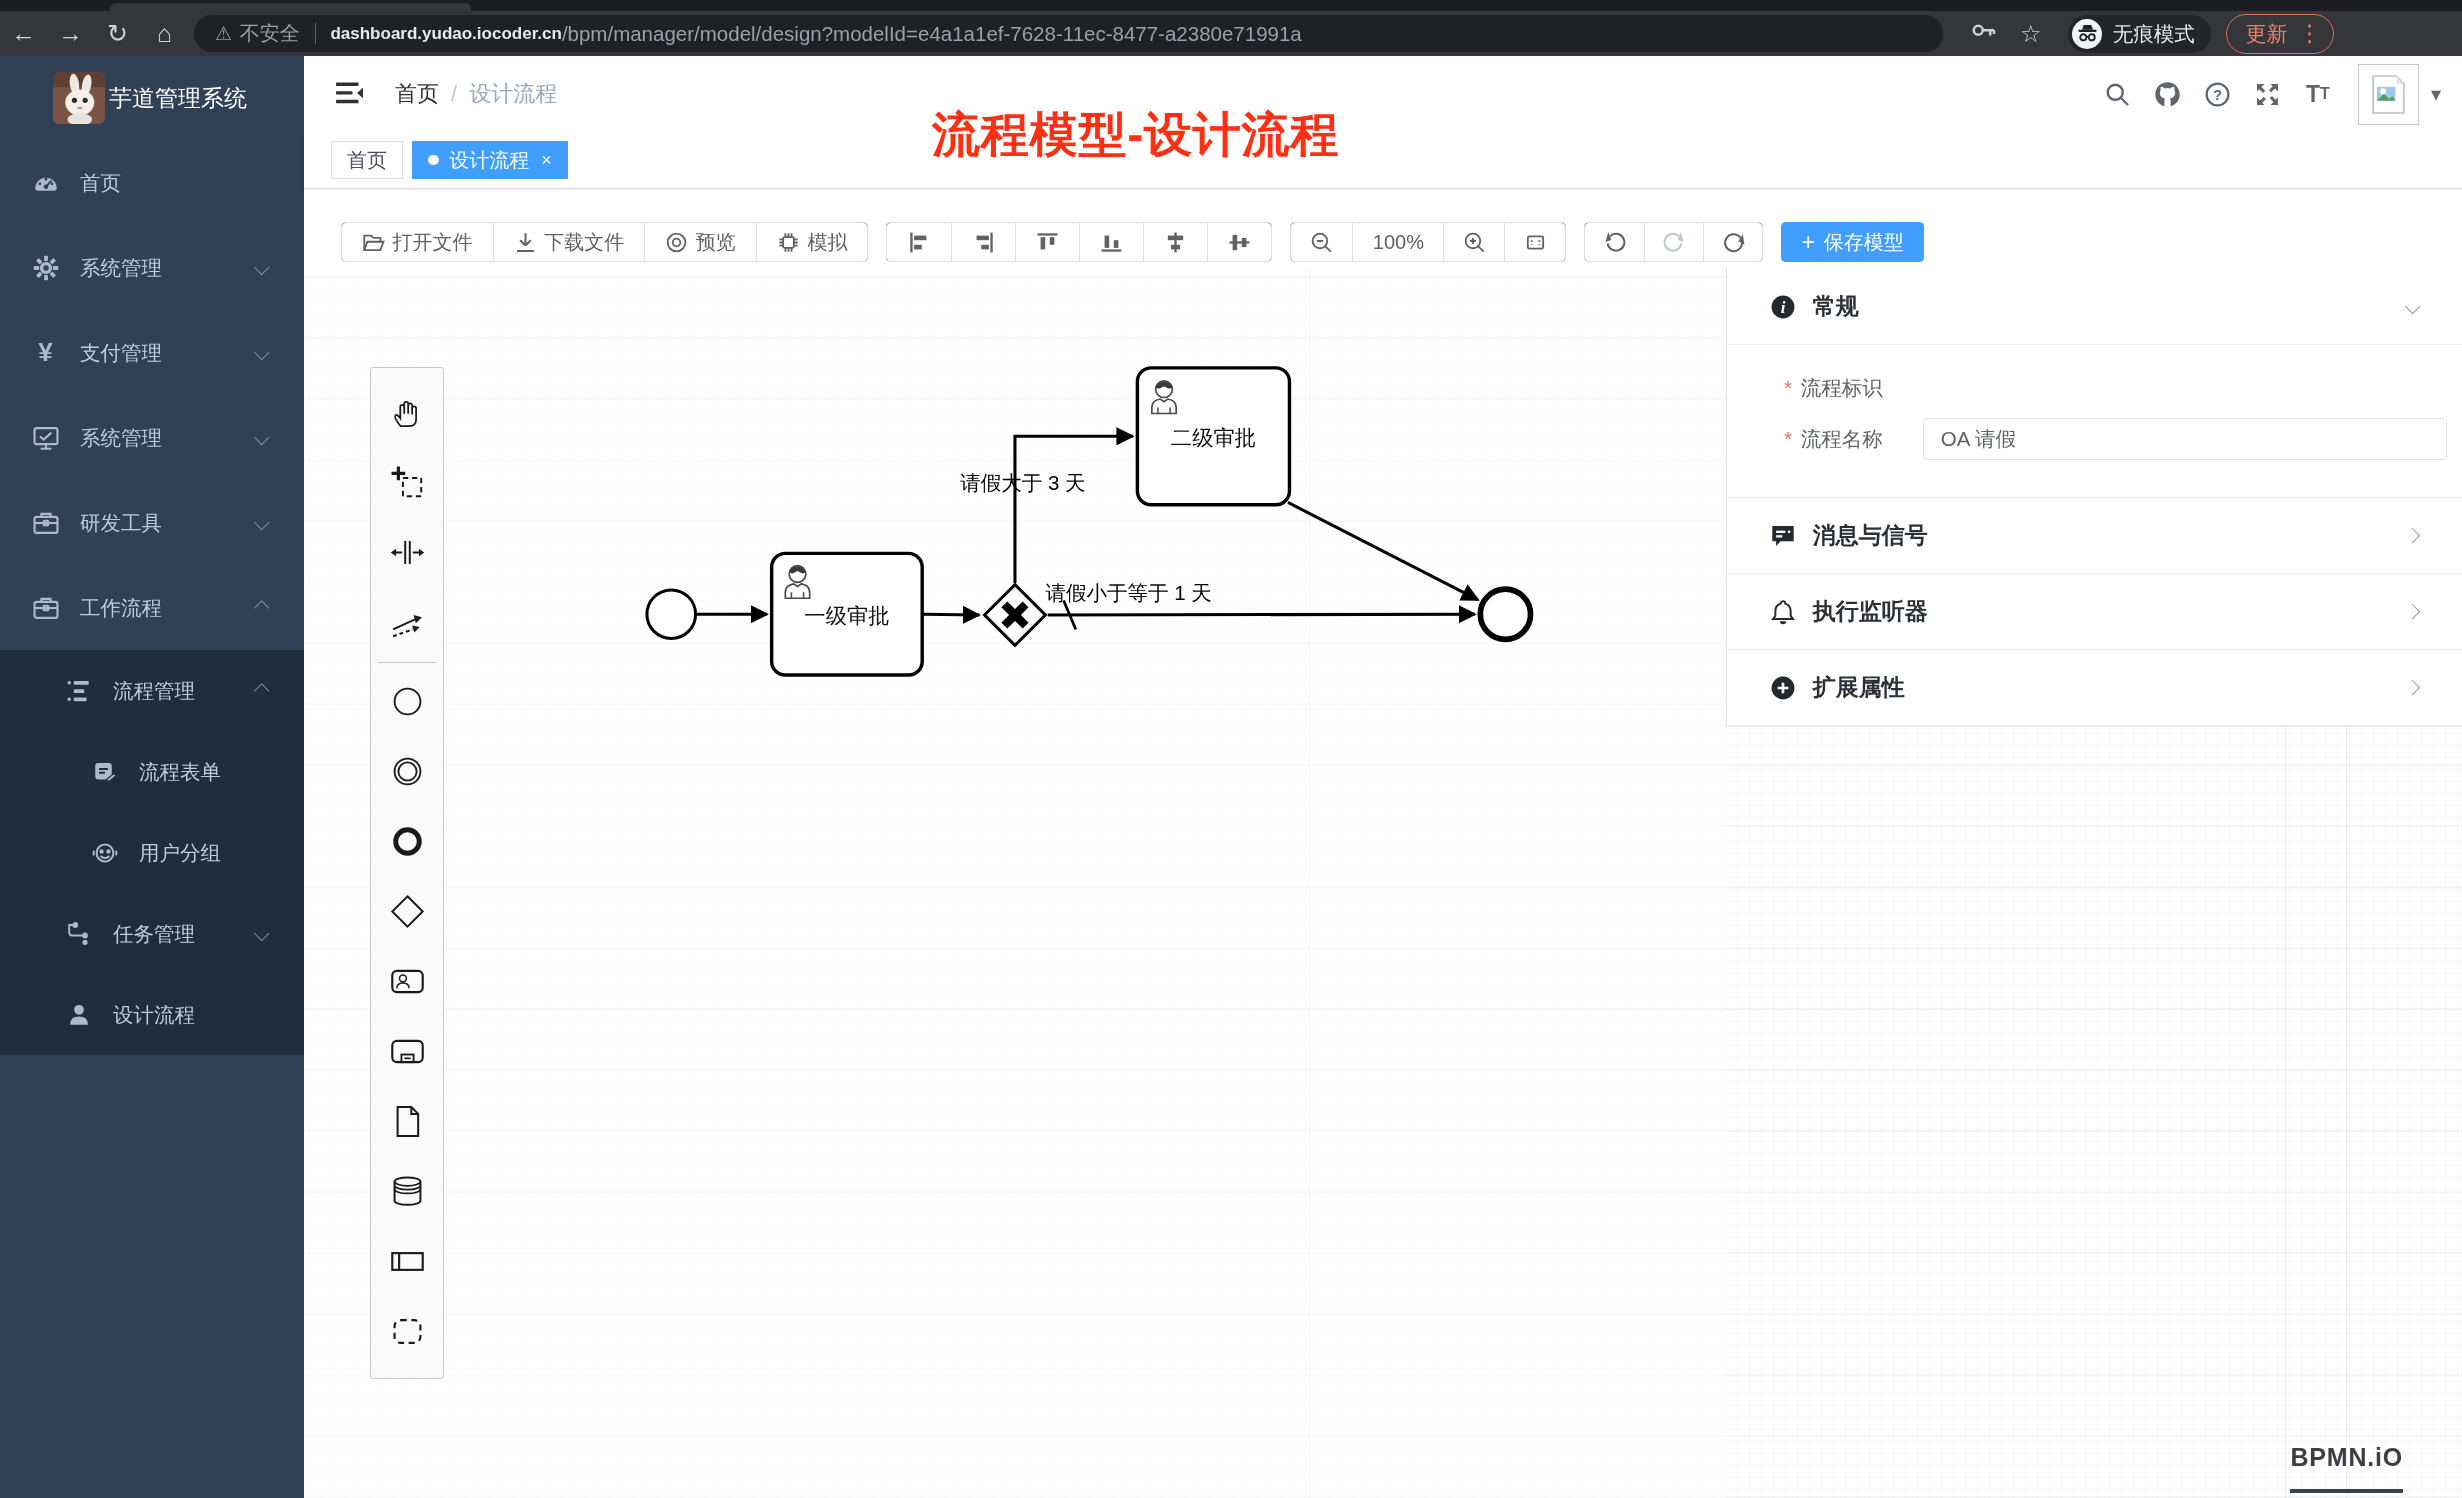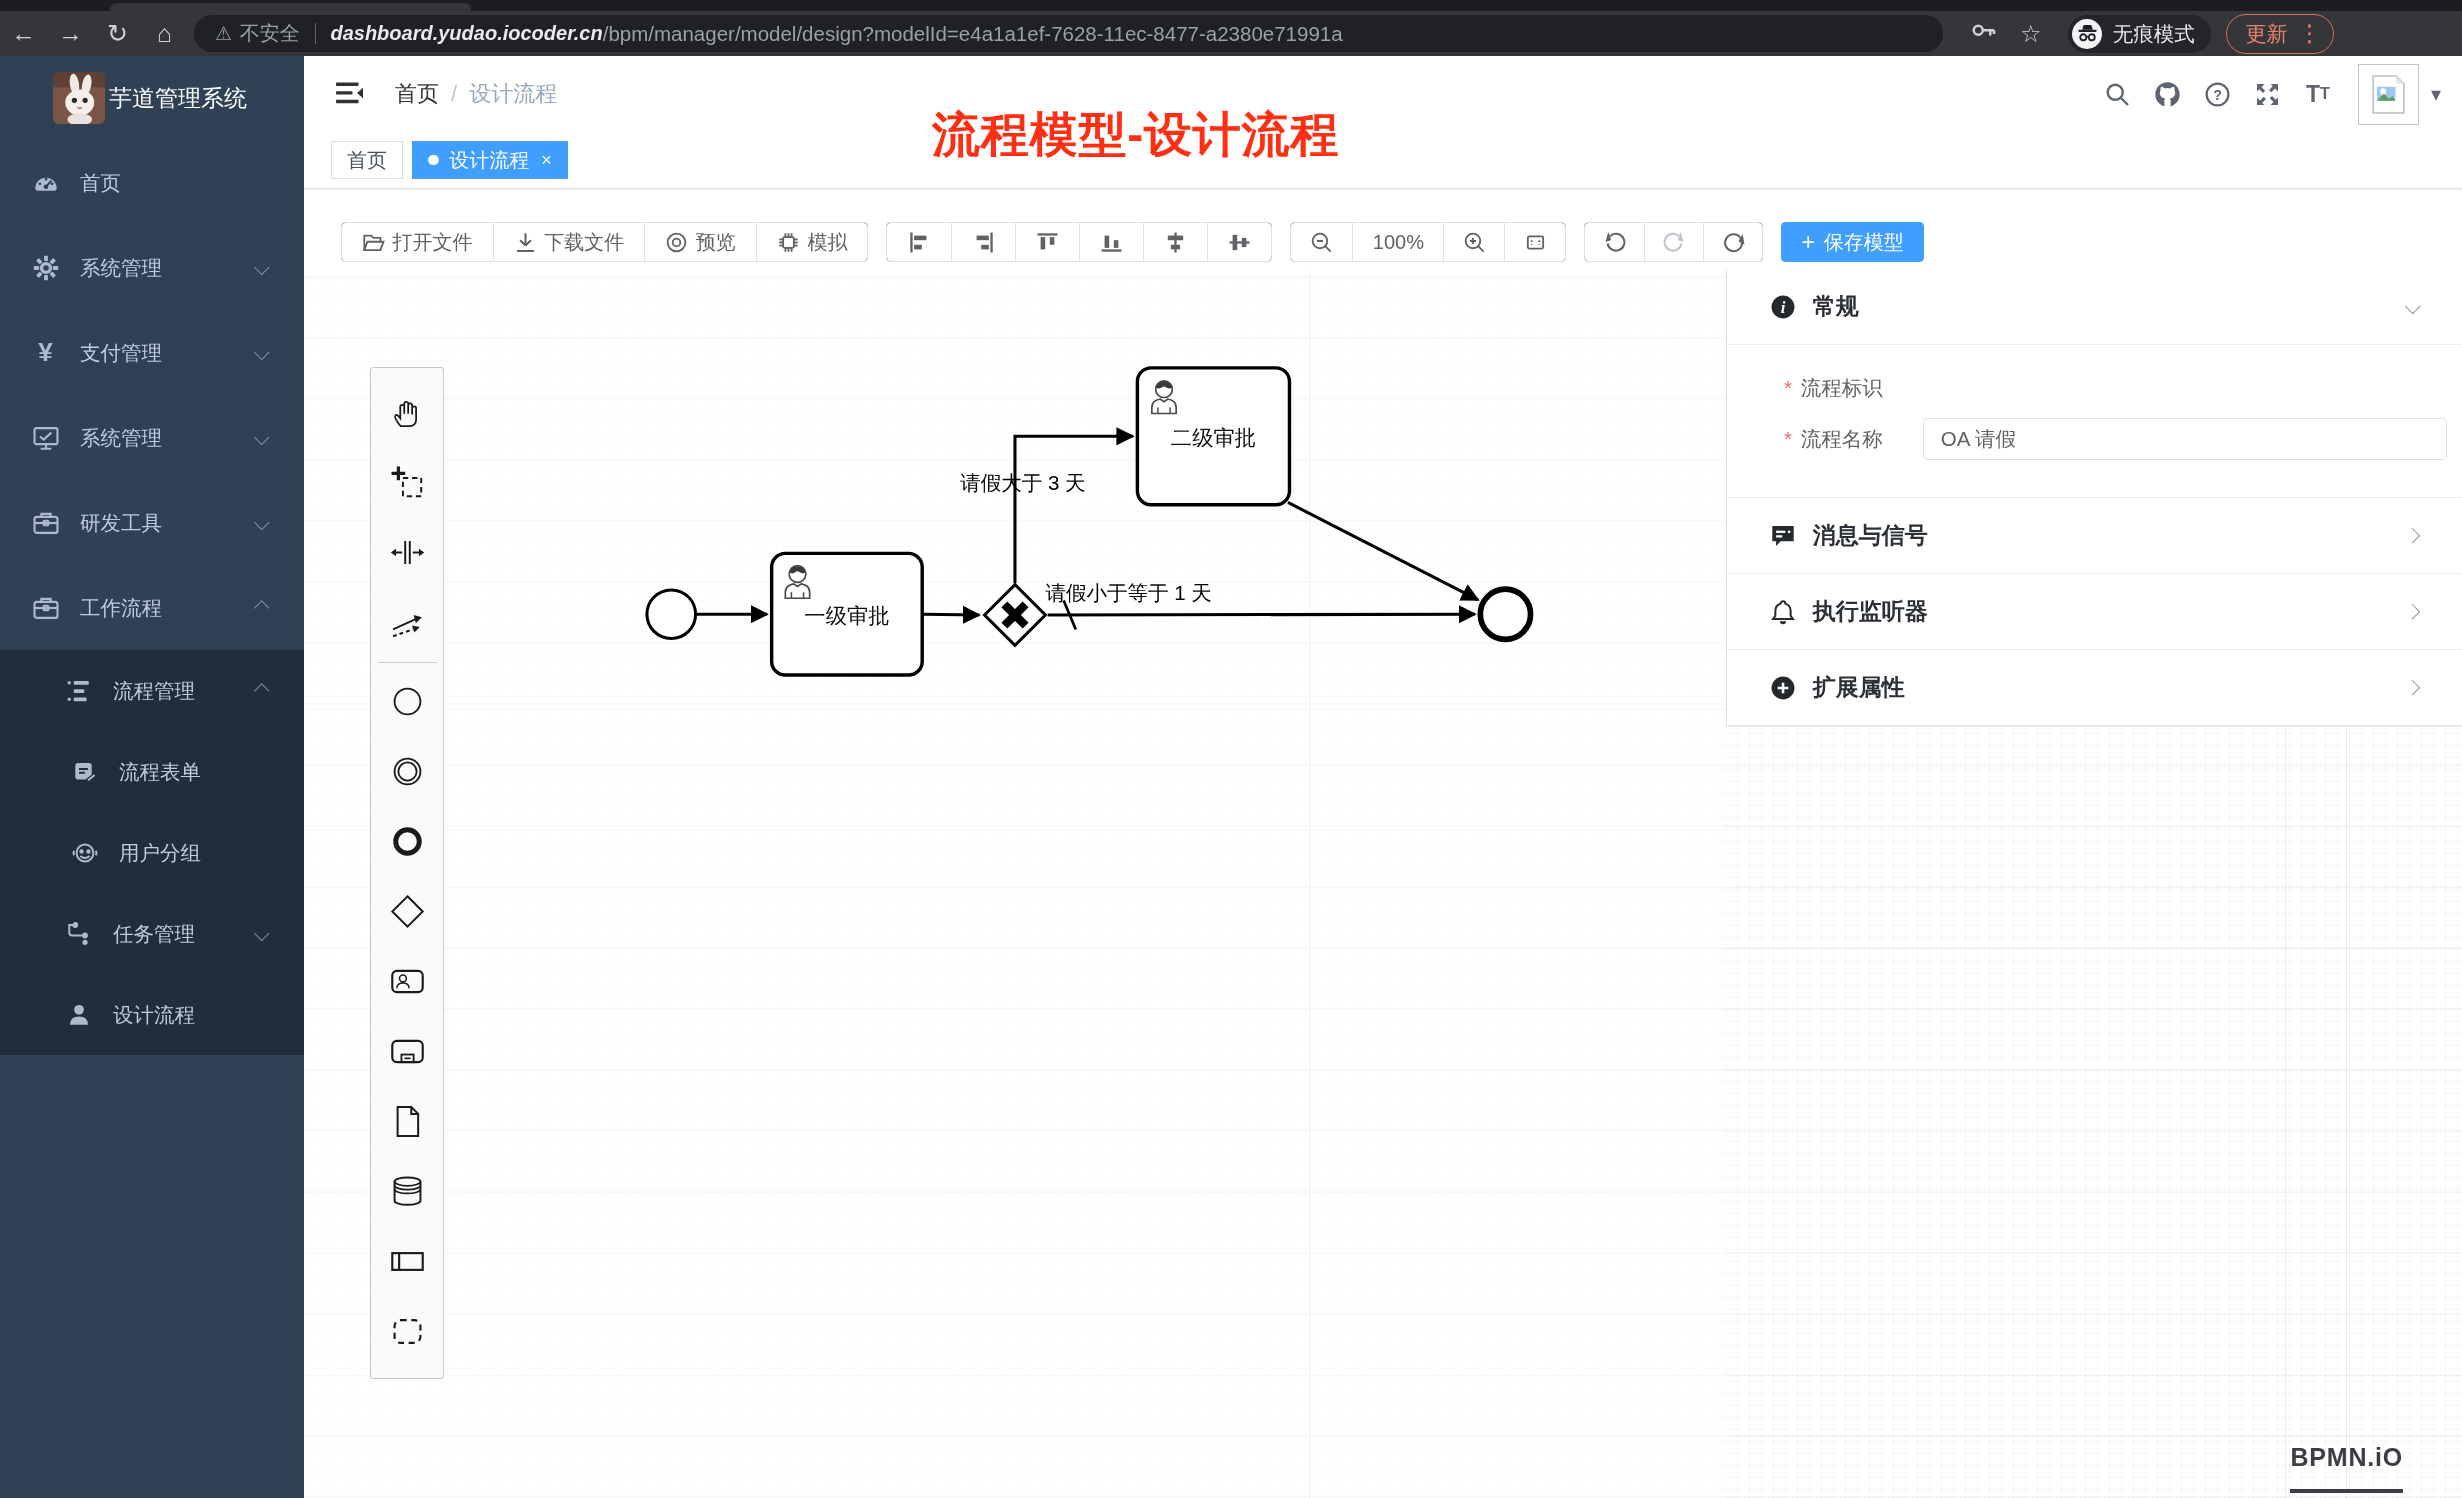--- a/index.html
+++ b/index.html
@@ -8,21 +8,21 @@
   
   .browser-bar { position:absolute; top:0; left:0; width:2462px; height:56px; background:#35363a; z-index:90; }
   .tab-strip { position:absolute; top:0; left:0; right:0; height:10.6px; background:#1c1d20; }
   .active-tab { position:absolute; left:110px; top:3px; width:361px; height:7.6px; background:#35363a; border-radius:6px 6px 0 0; }
   .nav-row { position:absolute; top:10.6px; left:0; right:0; height:46px; display:flex; align-items:center; }
   .nav-ico { color:#cfd1d4; font-size:25px; width:47px; text-align:center; flex:0 0 auto; }
   .url-pill { margin-left:6px; height:37px; width:1749px; background:#202124; border-radius:18px; display:flex; align-items:center; padding:0 21px; overflow:hidden; white-space:nowrap; }
   .warn-ico { color:#9aa0a6; font-size:19px; margin-right:7.6px; }
   .sec-label { color:#9aa0a6; font-size:20px; }
   .pill-div { width:0.8px; height:21px; background:#5f6368; margin:0 15px; }
-  .url-host { color:#e8eaed; font-size:20px; font-weight:bold;font-style:italic; }
+  .url-host { color:#e8eaed; font-size:17px; font-weight:bold; }
   .url-path { color:#9aa0a6; font-size:20.5px; }
   .key-ico { margin-left:27px; }
   .star-ico { color:#cfd1d4; font-size:24px; margin-left:23px; }
   .incog-badge { margin-left:26px; height:38px; background:#242528; border-radius:19px; display:flex; align-items:center; padding:0 16.7px 0 4.6px; }
   .incog-circle { width:30px; height:30px; border-radius:50%; background:#f1f3f4; margin-right:10.6px; display:flex; align-items:center; justify-content:center; }
   .incog-label { color:#e8eaed; font-size:20.5px; }
   .update-pill { margin-left:15px; height:40px; border:1.5px solid #d9705a; border-radius:20px; display:flex; align-items:center; padding:0 12px 0 18px; }
   .update-label { color:#e8836b; font-size:21px; }
   .menu-dots { color:#e8836b; font-size:23px; margin-left:10.6px; }
 
@@ -32,21 +32,21 @@
   .logo-row { height:84px; display:flex; align-items:center; padding-left:53px; }
   .logo-img { width:52px; height:52px; border-radius:6px; overflow:hidden; flex:0 0 auto; }
   .logo-title { color:#fff; font-size:23px; font-weight:normal; margin-left:4px; }
   .mi { height:85px; display:flex; align-items:center; color:#bfcbd9; font-size:20.5px; cursor:pointer; }
   .mi .ico { width:27px; height:27px; flex:0 0 auto; display:flex; align-items:center; justify-content:center; color:#aeb9c9; font-size:23px; }
   .mi .lbl { margin-left:21px; }
   .lv1 { padding-left:32px; }
   .submenu { background:#1f2d3d; }
   .submenu .mi { height:81px; }
   .lv2 { padding-left:65px; }
-  .lv3 { padding-left:71px; }
+  .lv3 { padding-left:91px; }
   .chev { width:11.4px; height:11.4px; border-right:1.9px solid #84919f; border-bottom:1.9px solid #84919f; margin-left:auto; margin-right:37px; flex:0 0 auto; }
   .chev.down { transform:rotate(45deg); }
   .chev.up { transform:rotate(-135deg); }
 
   
   .content { flex:1; position:relative; background:#fff; }
   .app-header { height:76px; display:flex; align-items:center; background:#fff; position:relative; }
   .hamburger { margin-left:32px; flex:0 0 auto; }
   .crumb { margin-left:32px; font-size:22px; color:#303133; display:flex; align-items:center; }
   .crumb .sep { color:#c0c4cc; margin:0 12px; }

